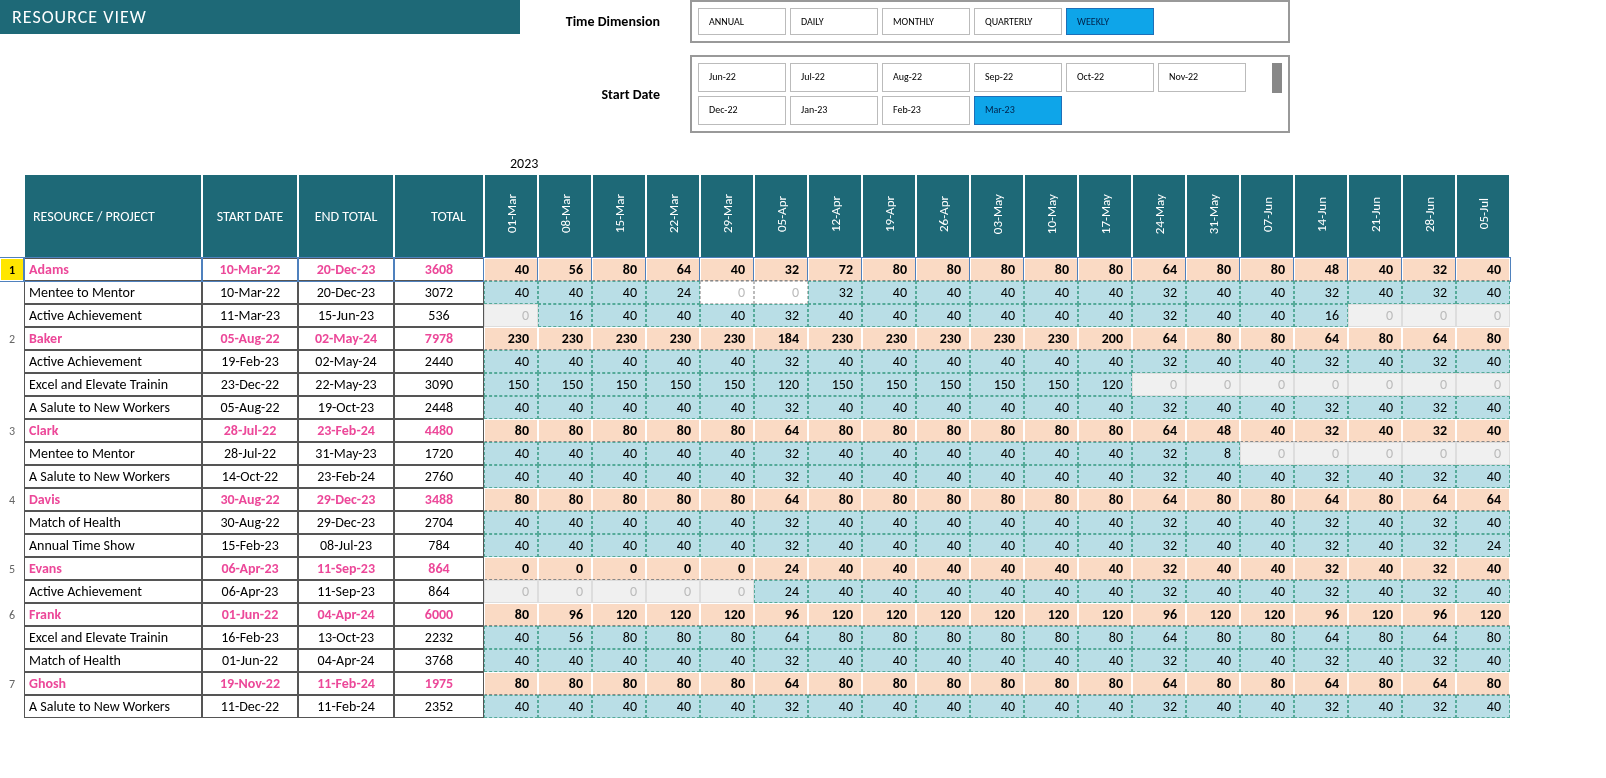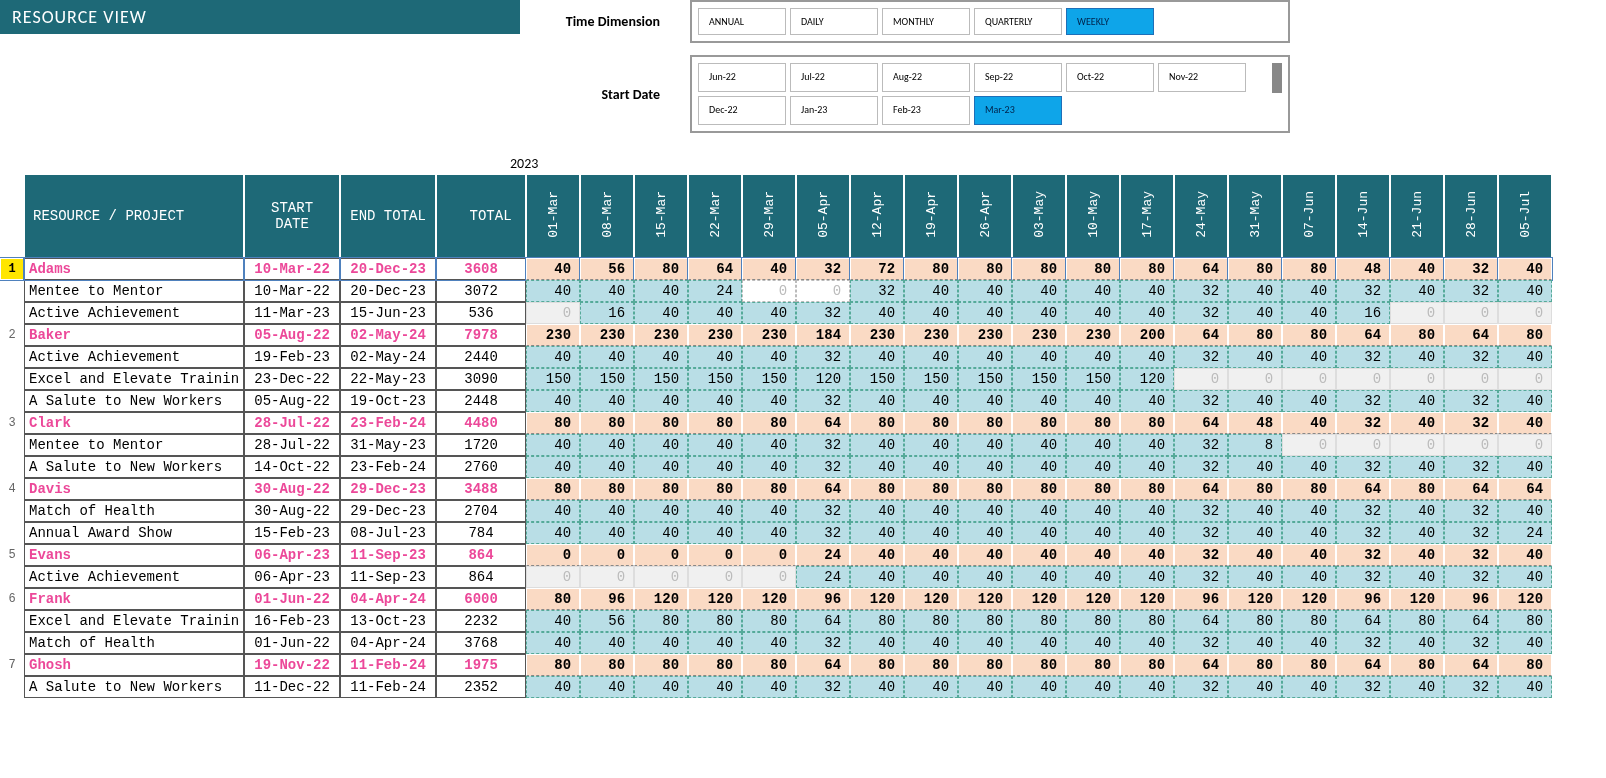--- a/index.html
+++ b/index.html
@@ -12,21 +12,21 @@
 .filter-row { display: flex; align-items: center; margin-bottom: 12px; }
 .filter-label { font-weight: bold; width: 140px; text-align: right; padding-right: 30px; }
 .filter-box { border: 2px solid #999; padding: 4px; display: flex; flex-wrap: wrap; width: 600px; position: relative; }
 .chip { border: 1px solid #bbb; padding: 6px 10px; margin: 2px; width: 88px; font-size: 10px; cursor: pointer; background: #fff; }
 .chip.selected { background: #0ea5e9; border-color: #1e6fb8; color: #00224a; font-weight: 500; }
 .scroll-ind { position: absolute; right: 6px; top: 6px; width: 10px; height: 30px; background: #888; }
 
 .year-label { margin-left: 510px; margin-top: 10px; margin-bottom: 2px; font-size: 14px; }
 
 .grid-wrap { overflow-x: auto; }
-.grid { border-collapse: separate; border-spacing: 0; table-layout: fixed; font-family: Liberation Mono, monospace; }
+.grid { border-collapse: separate; border-spacing: 0; table-layout: fixed; }
 .grid th, .grid td { border: 1px solid #fff; }
 
 .row-index { width: 24px; background: #fff; text-align: center; font-size: 12px; color:#666;}
 .row-index.active { background: #ffe600; color: #000; font-weight: bold; }
 
 .hdr { background: #1e6977; color: #fff; font-weight: 500; text-align: center; height: 84px; padding: 4px 6px; font-size: 14px; }
 .hdr.name { width: 178px; text-align: left; padding-left: 8px;}
 .hdr.date { width: 96px; }
 .hdr.total { width: 90px; padding-left: 25px; }
 .hdr.week { width: 54px; }
@@ -418,21 +418,21 @@
           <td class="val filled">32</td>
           <td class="val filled">40</td>
           <td class="val filled">40</td>
           <td class="val filled">32</td>
           <td class="val filled">40</td>
           <td class="val filled">32</td>
           <td class="val filled">40</td>
         </tr>
         <tr class="child">
           <td class="row-index"></td>
-          <td class="name">Annual Award Show</td>
+          <td class="name">Annual Time Show</td>
           <td class="date">15-Feb-23</td>
           <td class="date">08-Jul-23</td>
           <td class="total">784</td>
           <td class="val filled">40</td>
           <td class="val filled">40</td>
           <td class="val filled">40</td>
           <td class="val filled">40</td>
           <td class="val filled">40</td>
           <td class="val filled">32</td>
           <td class="val filled">40</td>

